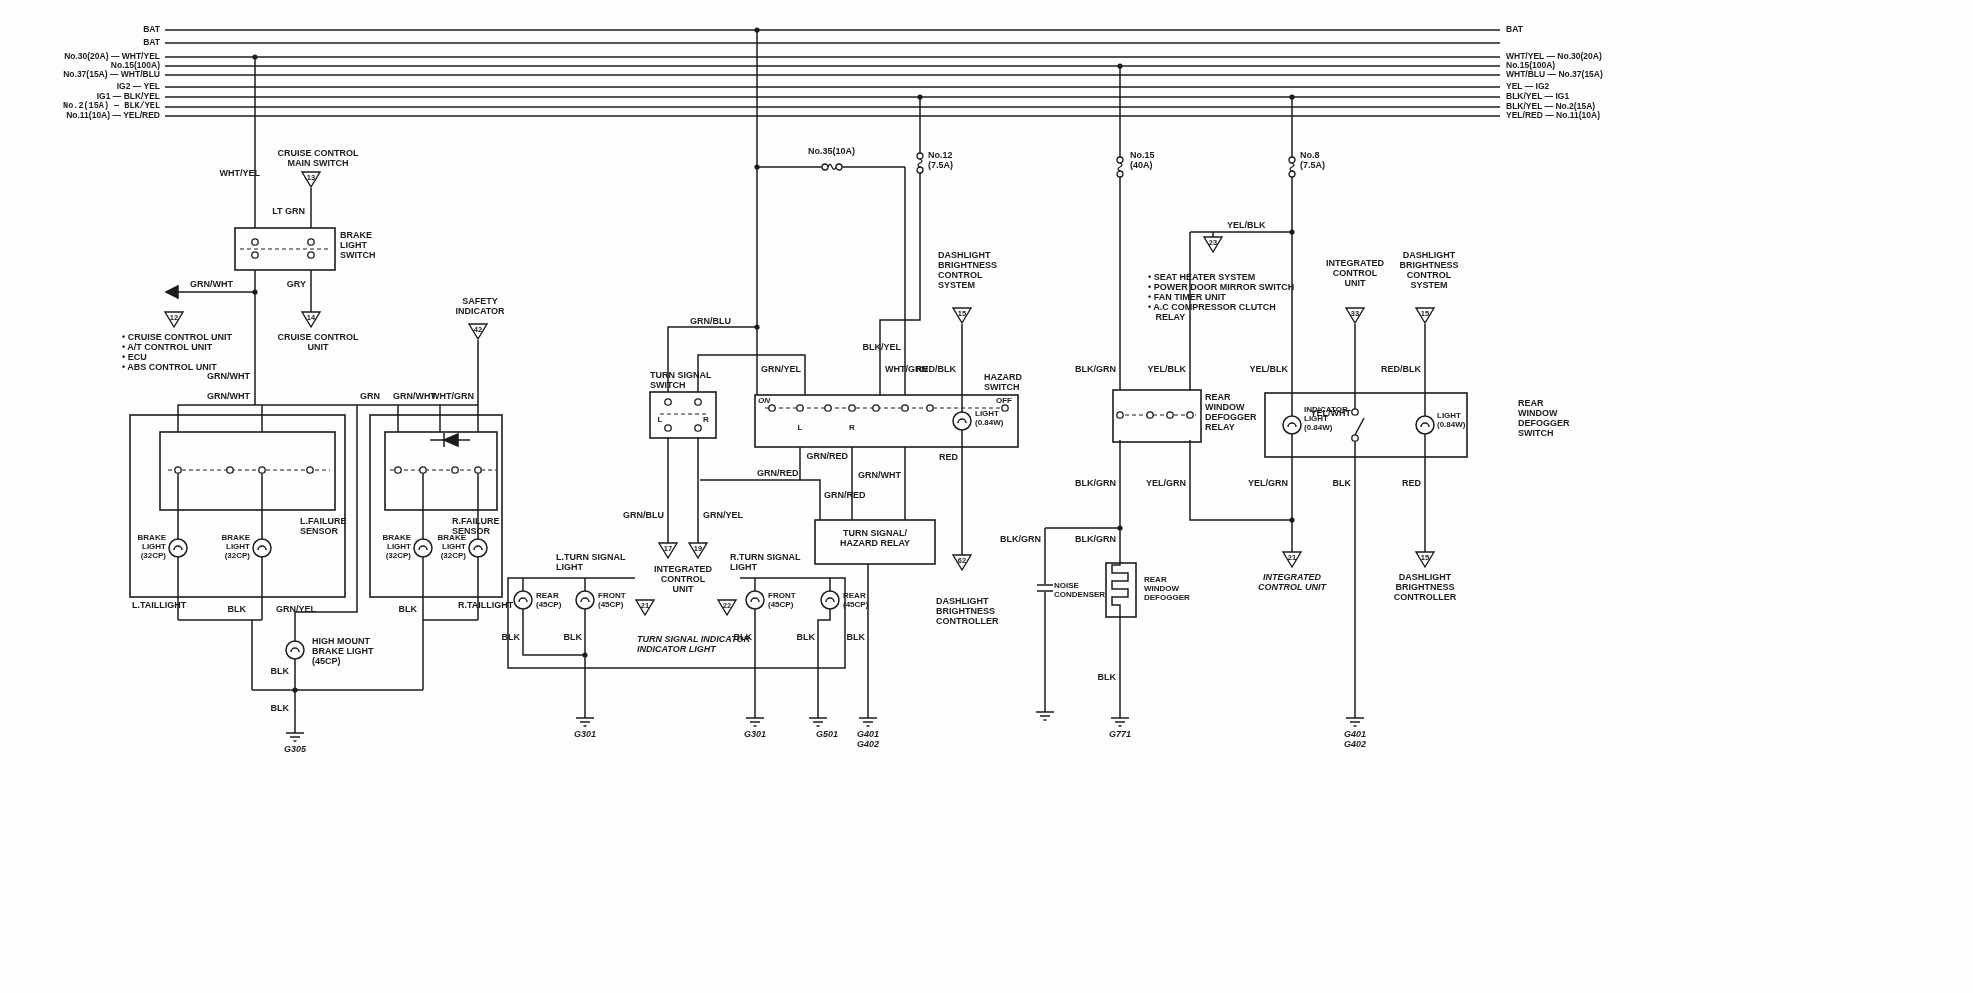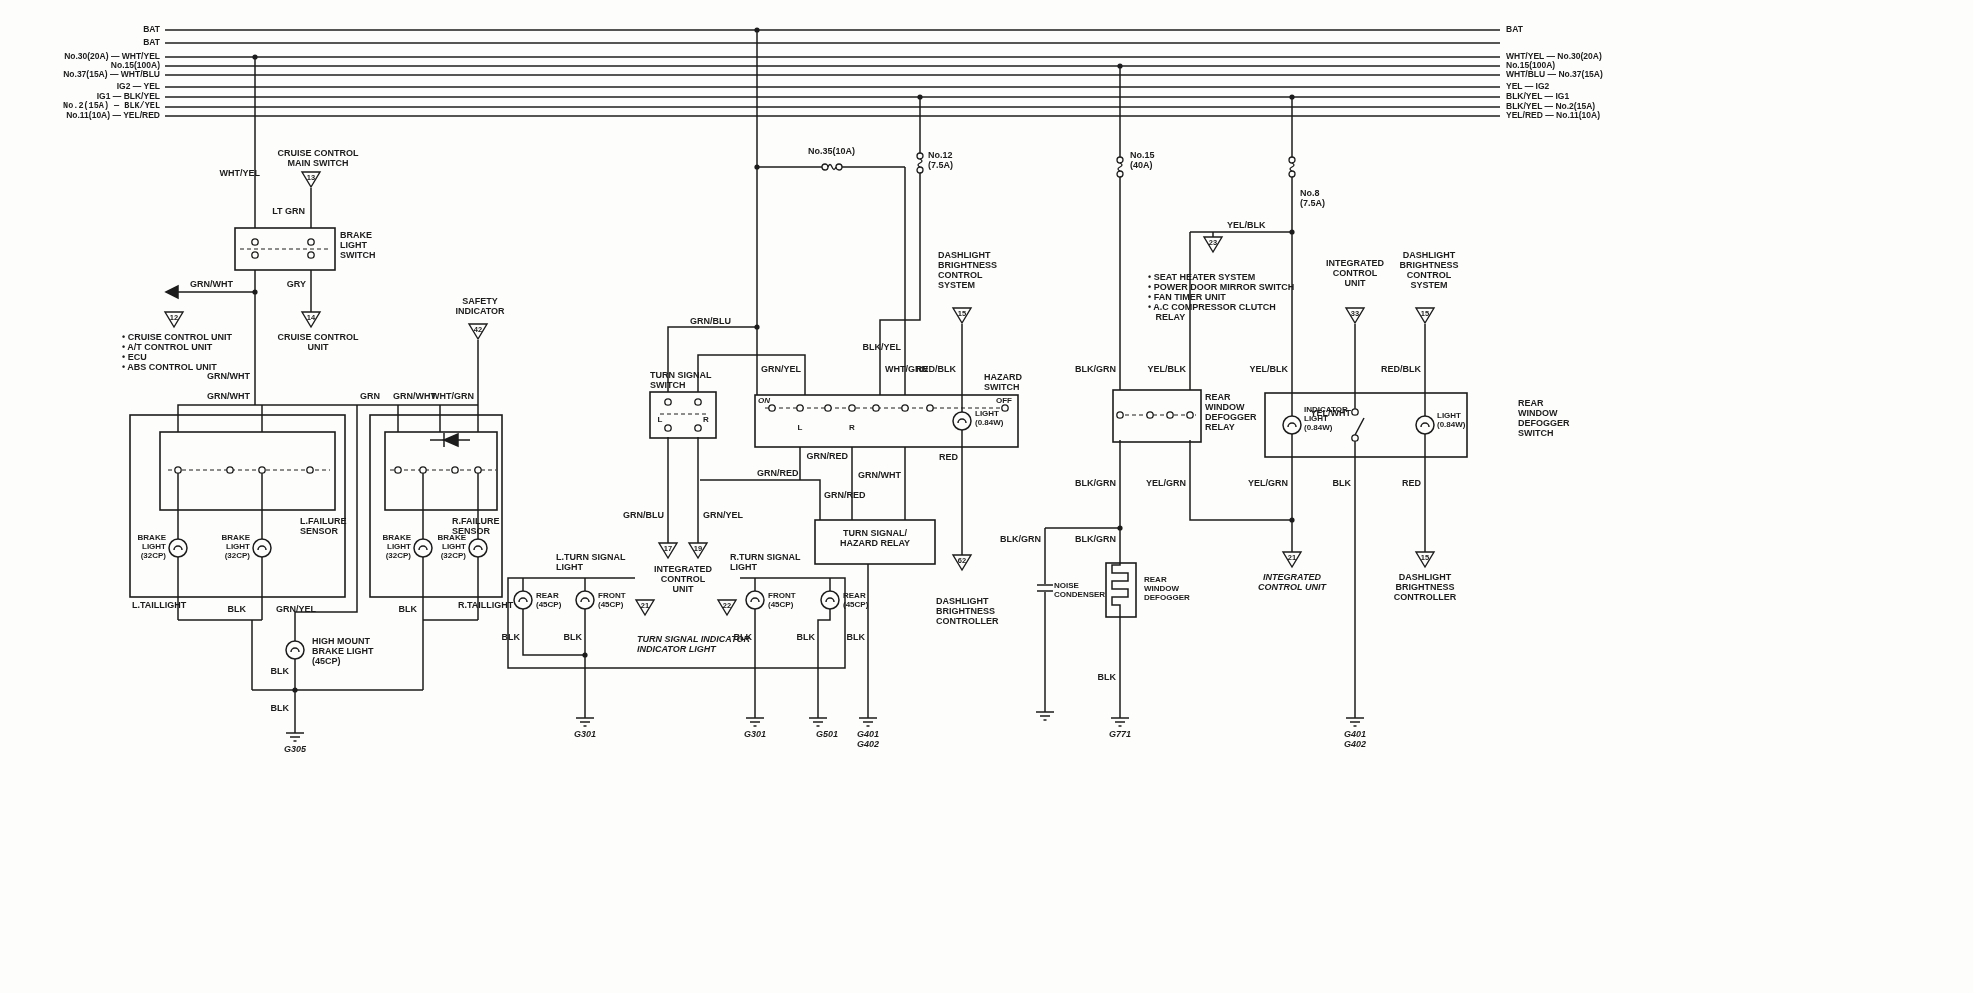--- a/index.html
+++ b/index.html
@@ -346,21 +346,21 @@
 CONTROL
 SYSTEM</div>
       <div class="lbl l" style="left: 936px; top: 596px;">DASHLIGHT
 BRIGHTNESS
 CONTROLLER</div>
       <div class="lbl l" style="left: 808px; top: 146px;">No.35(10A)</div>
       <div class="lbl l" style="left: 928px; top: 150px;">No.12
 (7.5A)</div>
       <div class="lbl l" style="left: 1130px; top: 150px;">No.15
 (40A)</div>
-      <div class="lbl l" style="left: 1300px; top: 150px; margin-top: 38px;">No.8
+      <div class="lbl l" style="left: 1300px; top: 150px;">No.8
 (7.5A)</div>
       <div class="lbl l" style="left: 1227px; top: 220px;">YEL/BLK</div>
       <div class="lbl l" style="left: 1148px; top: 272px;">• SEAT HEATER SYSTEM
 • POWER DOOR MIRROR SWITCH
 • FAN TIMER UNIT
 • A.C COMPRESSOR CLUTCH
    RELAY</div>
       <div class="lbl c" style="left: 1355px; top: 258px;">INTEGRATED
 CONTROL
 UNIT</div>

